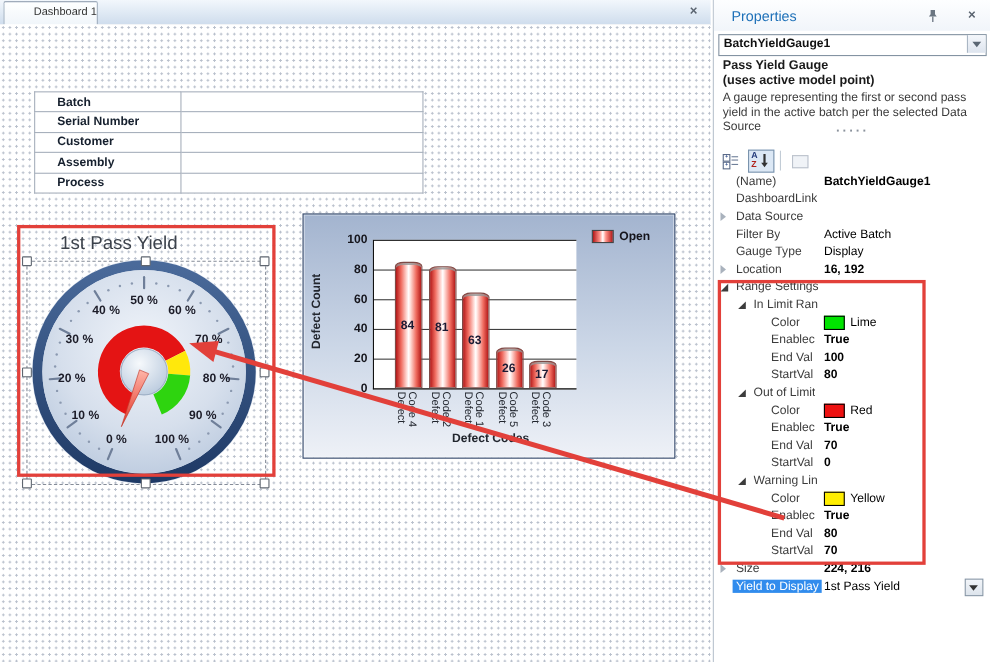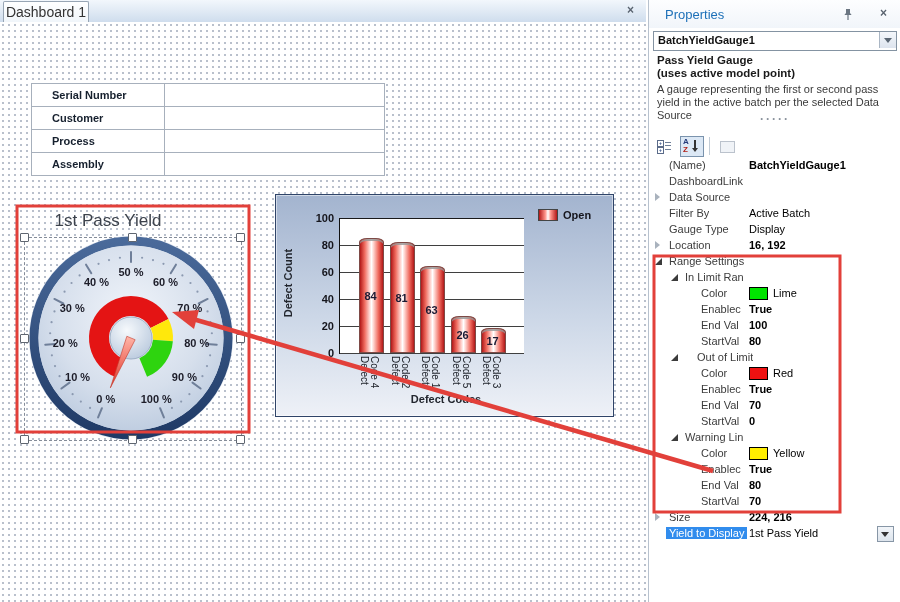--- a/index.html
+++ b/index.html
@@ -1,20 +1,20 @@
 <!DOCTYPE html>
 <html><head>
 <meta charset="utf-8">
 <style>
   html,body{margin:0;padding:0;background:#fff;font-family:"Liberation Sans",sans-serif;}
   #app{position:relative;width:900px;height:602px;overflow:hidden;background:#fff;outline:1px solid #9aa5b1;}
   
   #left{position:absolute;left:0;top:0;width:646px;height:602px;}
   #tabbar{position:absolute;left:0;top:0;width:646px;height:22px;background:linear-gradient(#f2f7fc,#cfdded);border-bottom:1px solid #aebbcd;}
-  #tab{position:absolute;left:3px;top:1px;width:84px;height:21px;background:linear-gradient(#feffff,#f0f5fa);border:1px solid #97a5b4;border-bottom:none;border-radius:2px 2px 0 0;font-size:14px;color:#333;text-align:center;line-height:20px;}
+  #tab{position:absolute;left:3px;top:1px;width:84px;height:21px;background:linear-gradient(#feffff,#f0f5fa);border:1px solid #97a5b4;border-bottom:none;border-radius:2px 2px 0 0;font-size:10px;color:#333;text-align:right;line-height:20px;}
   #tab-close{position:absolute;right:12px;top:3px;font-size:12px;color:#5a6470;font-weight:bold;cursor:default;}
   #canvas{position:absolute;left:0;top:22px;width:646px;height:580px;background-color:#fff;background-image:radial-gradient(circle,#b9c0cc 0.9px,transparent 1px);background-size:6px 6px;}
   
   #info-table{position:absolute;left:31px;top:61px;width:354px;height:93px;border-collapse:collapse;background:#fff;}
   #info-table td{border:1px solid #a7b0bc;height:13px;font-size:11px;}
   #info-table td.lbl{width:117px;font-weight:bold;color:#16202e;padding:0 0 0 20px;}
   #info-table td.val{width:237px;}
   
   #gauge-title{position:absolute;left:27px;top:189px;width:162px;text-align:center;font-size:17px;color:#3c424b;}
   #gauge-select{position:absolute;left:24px;top:215px;width:216px;height:202px;border:1px dashed #858c98;}
@@ -84,33 +84,37 @@
 <div id="app">
   <div id="left">
     <div id="tabbar">
       <div id="tab">Dashboard 1</div>
       <div id="tab-close">×</div>
     </div>
     <div id="canvas">
       <table id="info-table">
           <tbody id="info-tbody">
             <tr>
+              <td class="lbl">Batch</td>
+              <td class="val"></td>
+            </tr>
+            <tr>
               <td class="lbl">Serial Number</td>
               <td class="val"></td>
             </tr>
             <tr>
               <td class="lbl">Customer</td>
               <td class="val"></td>
             </tr>
             <tr>
-              <td class="lbl">Process</td>
+              <td class="lbl">Assembly</td>
               <td class="val"></td>
             </tr>
             <tr>
-              <td class="lbl">Assembly</td>
+              <td class="lbl">Process</td>
               <td class="val"></td>
             </tr>
           </tbody>
         </table>
 
       <div id="gauge-title">1st Pass Yield</div>
       <div id="gauge-select"></div>
       <svg id="gauge-svg" width="220" height="220" viewBox="0 0 220 220">
         <defs>
           <linearGradient id="ringGrad" x1="0" y1="0" x2="0" y2="1">
@@ -357,21 +361,21 @@
         <div class="prow" style="top: 160px;">
           <span class="plabel" style="left: 52px; max-width: 46px;">End Val</span>
           <span class="pvalue b">100</span>
         </div>
         <div class="prow" style="top: 176px;">
           <span class="plabel" style="left: 52px; max-width: 46px;">StartVal</span>
           <span class="pvalue b">80</span>
         </div>
         <div class="prow" style="top: 192px;">
           <span class="arr-exp" style="left: 22px;"></span>
-          <span class="plabel" style="left: 36px; max-width: 62px; margin-left: 12px;">Out of Limit</span>
+          <span class="plabel" style="left: 36px; max-width: 62px;">Out of Limit</span>
         </div>
         <div class="prow" style="top: 208px;">
           <span class="plabel" style="left: 52px; max-width: 46px;">Color</span>
           <span class="swatch" style="background: rgb(238, 17, 17);"></span>
           <span class="swname">Red</span>
         </div>
         <div class="prow" style="top: 224px;">
           <span class="plabel" style="left: 52px; max-width: 46px;">Enablec</span>
           <span class="pvalue b">True</span>
         </div>

